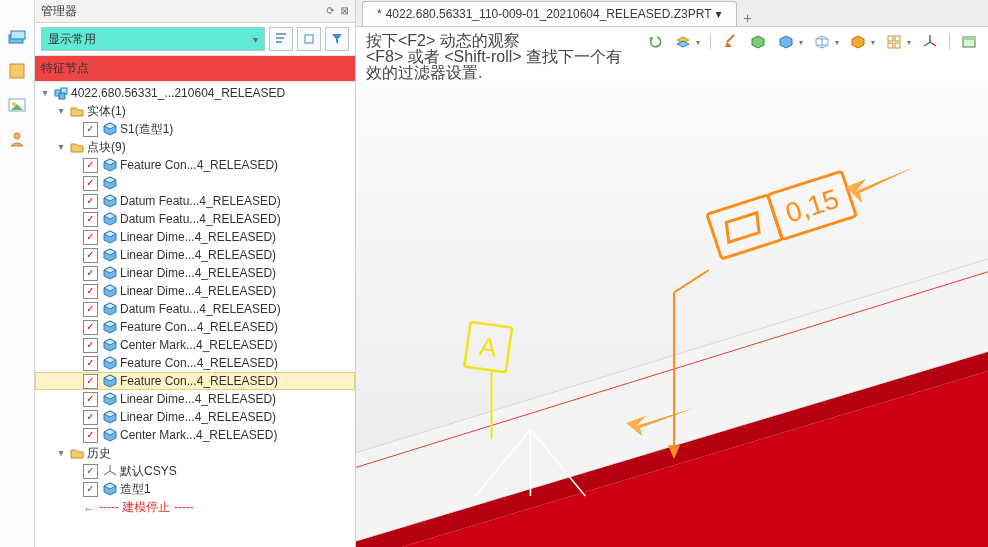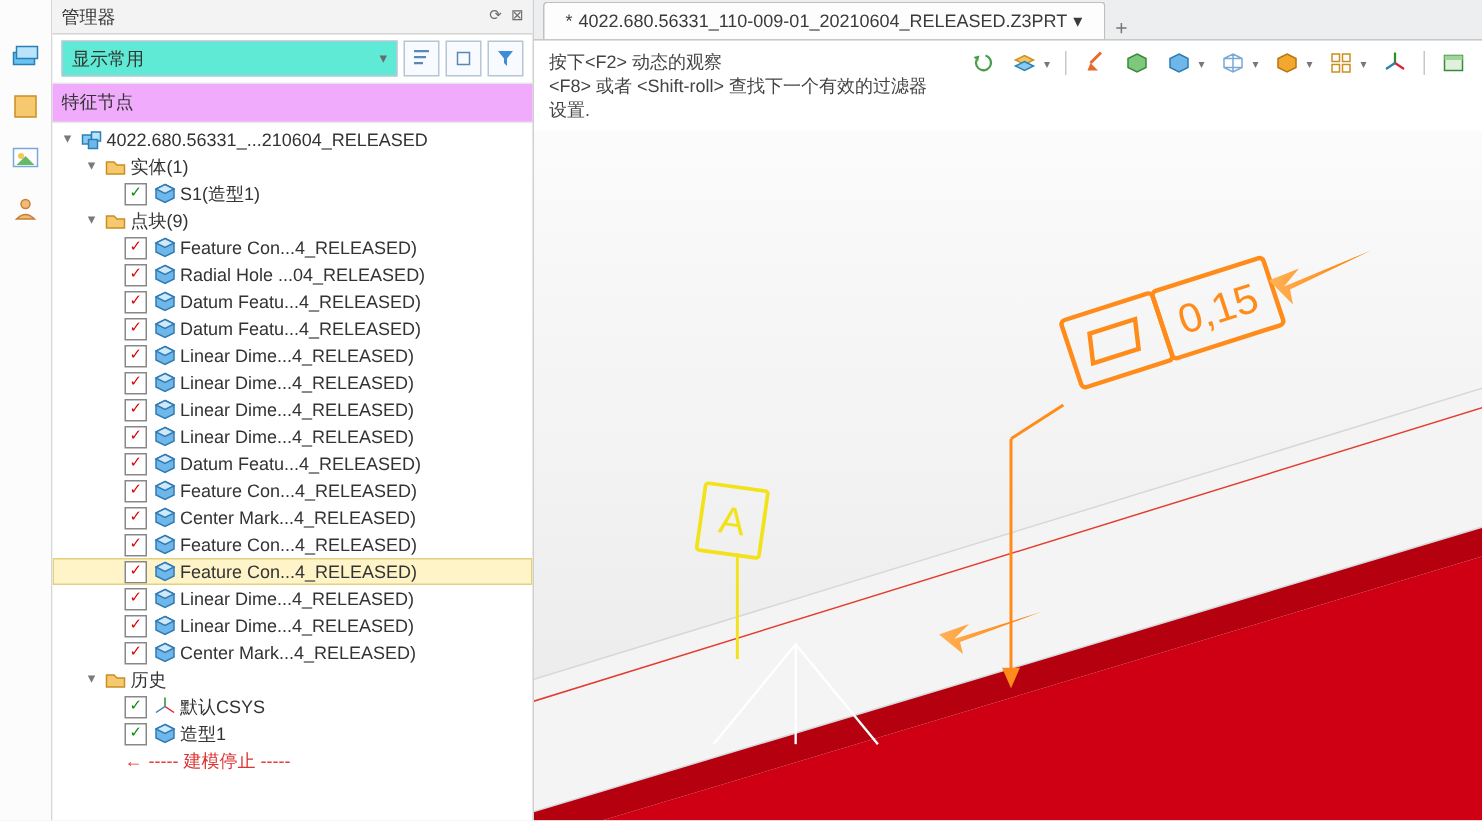--- a/index.html
+++ b/index.html
@@ -9,40 +9,40 @@
   .rail .ic{width:22px;height:22px;display:flex;align-items:center;justify-content:center}
   
   .panel{width:320px;background:#fff;border-right:1px solid #d0d0d0;display:flex;flex-direction:column}
   .panel-title{height:22px;line-height:22px;padding:0 6px;border-bottom:1px solid #d6d6d6;background:#f3f3f3;display:flex;align-items:center;justify-content:space-between}
   .win-icons{display:flex;gap:6px;font-size:10px;color:#6b6b6b}
   .win-icons span{cursor:pointer}
   .filter-row{display:flex;align-items:center;gap:4px;padding:4px 6px;border-bottom:1px solid #e7e7e7}
   .dd{flex:1;height:22px;border:1px solid #b7c5d4;background:#5eead4;display:flex;align-items:center;padding:0 6px;justify-content:space-between}
   .dd .caret{font-size:10px;color:#6b6b6b}
   .sq-btn{width:22px;height:22px;border:1px solid #b7c5d4;background:#f7fbff;display:flex;align-items:center;justify-content:center}
-  .tree-head{padding:4px 6px;border-bottom:1px solid #e7e7e7;background:#f0abfc}
+  .tree-head{padding:4px 6px;border-bottom:1px solid #e7e7e7;background:#ef4444}
   .tree{flex:1;overflow:auto;padding:2px 0 6px 0}
   .row{display:flex;align-items:center;height:18px;line-height:18px;white-space:nowrap}
   .row.sel{background:#fff4c8;outline:1px solid #e1cf82;outline-offset:-1px}
   .tw{width:12px;text-align:center;color:#7a7a7a;font-size:10px;cursor:pointer}
   .chk{width:13px;height:13px;border:1px solid #888;margin-right:2px;display:inline-flex;align-items:center;justify-content:center;font-size:10px;color:#d90000;background:#fff}
   .chk.green{color:#0a8a0a}
   .cube{width:14px;height:14px;margin:0 3px;display:inline-block}
   .folder{width:14px;height:14px;margin:0 3px;display:inline-block}
   .lbl{padding-right:6px}
   .ind0{padding-left:4px}.ind1{padding-left:20px}.ind2{padding-left:36px}
   .stop{color:#d33;font-weight:normal}
   
   .vp{flex:1;display:flex;flex-direction:column;background:#fff}
   .tabs{height:26px;display:flex;align-items:flex-end;background:#eceef0;border-bottom:1px solid #c8c8c8;padding-left:6px}
   .tab{height:24px;padding:0 14px;border:1px solid #c0c0c0;border-bottom:none;background:#fdfdfd;border-radius:3px 3px 0 0;display:flex;align-items:center;gap:4px;font-size:12px;color:#3a3a3a}
   .tab .dirty{color:#444}
   .addtab{width:22px;text-align:center;color:#777;font-size:14px}
   .vp-top{display:flex;justify-content:space-between;align-items:flex-start}
-  .tips{padding:6px 10px;color:#444;font-size:12px;line-height:16px}
+  .tips{padding:6px 10px;color:#444;font-size:16px;line-height:16px}
   .tool-tr{display:flex;gap:10px;padding:6px 10px;align-items:center}
   .tool-tr .tb{width:18px;height:18px;display:flex;align-items:center;justify-content:center}
   .tri-dd{font-size:8px;color:#777;margin-left:-6px}
   .canvas{flex:1;position:relative;background:linear-gradient(#fbfbfb,#e9e9e9);overflow:hidden}
   
   .arrow{position:absolute}
 </style>
 </head>
 <body>
 
@@ -146,21 +146,20 @@
           </svg>
           <span class="lbl">Feature Con...4_RELEASED)</span>
         </div>
         <div class="row ind2">
           <span class="tw"></span>
           <span class="chk ">✓</span>
           <svg class="cube" width="14" height="14">
             <path d="M7 1 L13 4 L13 10 L7 13 L1 10 L1 4 Z" fill="#6fb7ea" stroke="#2f7bb3"></path>
             <path d="M7 1 L13 4 L7 7 L1 4 Z" fill="#cfe9fa" stroke="#2f7bb3"></path>
           </svg>
-          <span class="lbl">Radial Hole ...04_RELEASED)</span>
         </div>
         <div class="row ind2">
           <span class="tw"></span>
           <span class="chk ">✓</span>
           <svg class="cube" width="14" height="14">
             <path d="M7 1 L13 4 L13 10 L7 13 L1 10 L1 4 Z" fill="#6fb7ea" stroke="#2f7bb3"></path>
             <path d="M7 1 L13 4 L7 7 L1 4 Z" fill="#cfe9fa" stroke="#2f7bb3"></path>
           </svg>
           <span class="lbl">Datum Featu...4_RELEASED)</span>
         </div>

